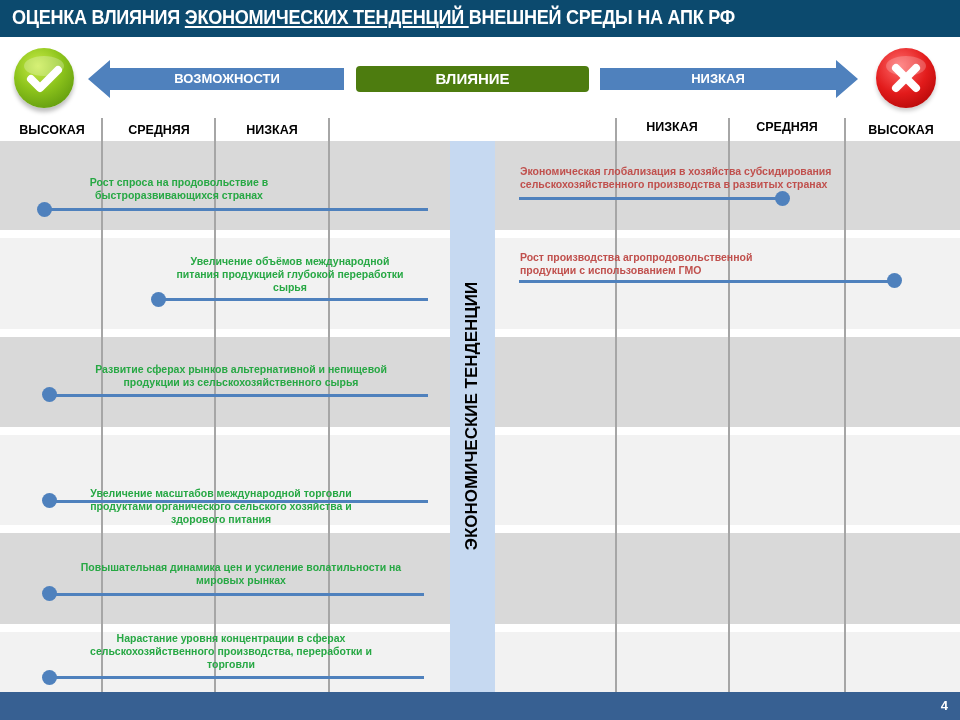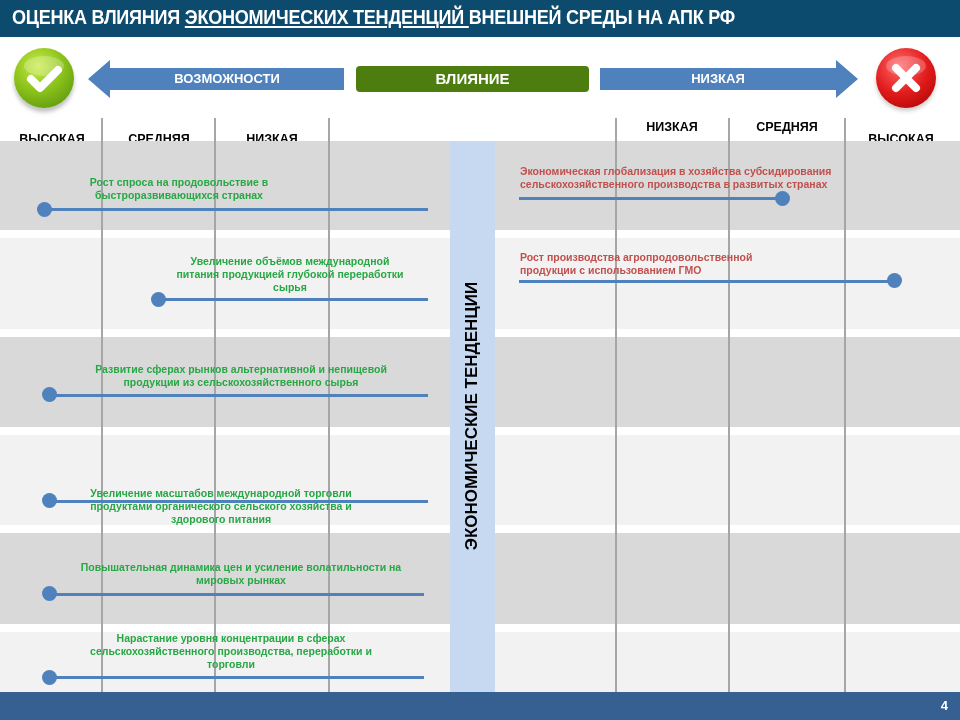--- a/index.html
+++ b/index.html
@@ -45,21 +45,21 @@
     position:absolute; top:0; height:38px; line-height:38px;
     color:#ffffff; font-weight:bold; font-size:13px; text-align:center;
   }
   .influence-box {
     position:absolute; left:356px; top:66px; width:233px; height:26px;
     background:#4d7c0f; border-radius:4px;
     color:#ffffff; font-weight:bold; font-size:15px; text-align:center; line-height:26px;
   }
 
   .scale-label {
-    position:absolute; top:132px; font-weight:bold; font-size:12.5px; color:#000;
+    position:absolute; top:123px; font-weight:bold; font-size:12.5px; color:#000;
     text-align:center; width:100px;
   }
 
   .band {
     position:absolute; height:90px;
   }
   .band.dark { background:#d9d9d9; }
   .band.light { background:#f2f2f2; }
 
   .vline {

